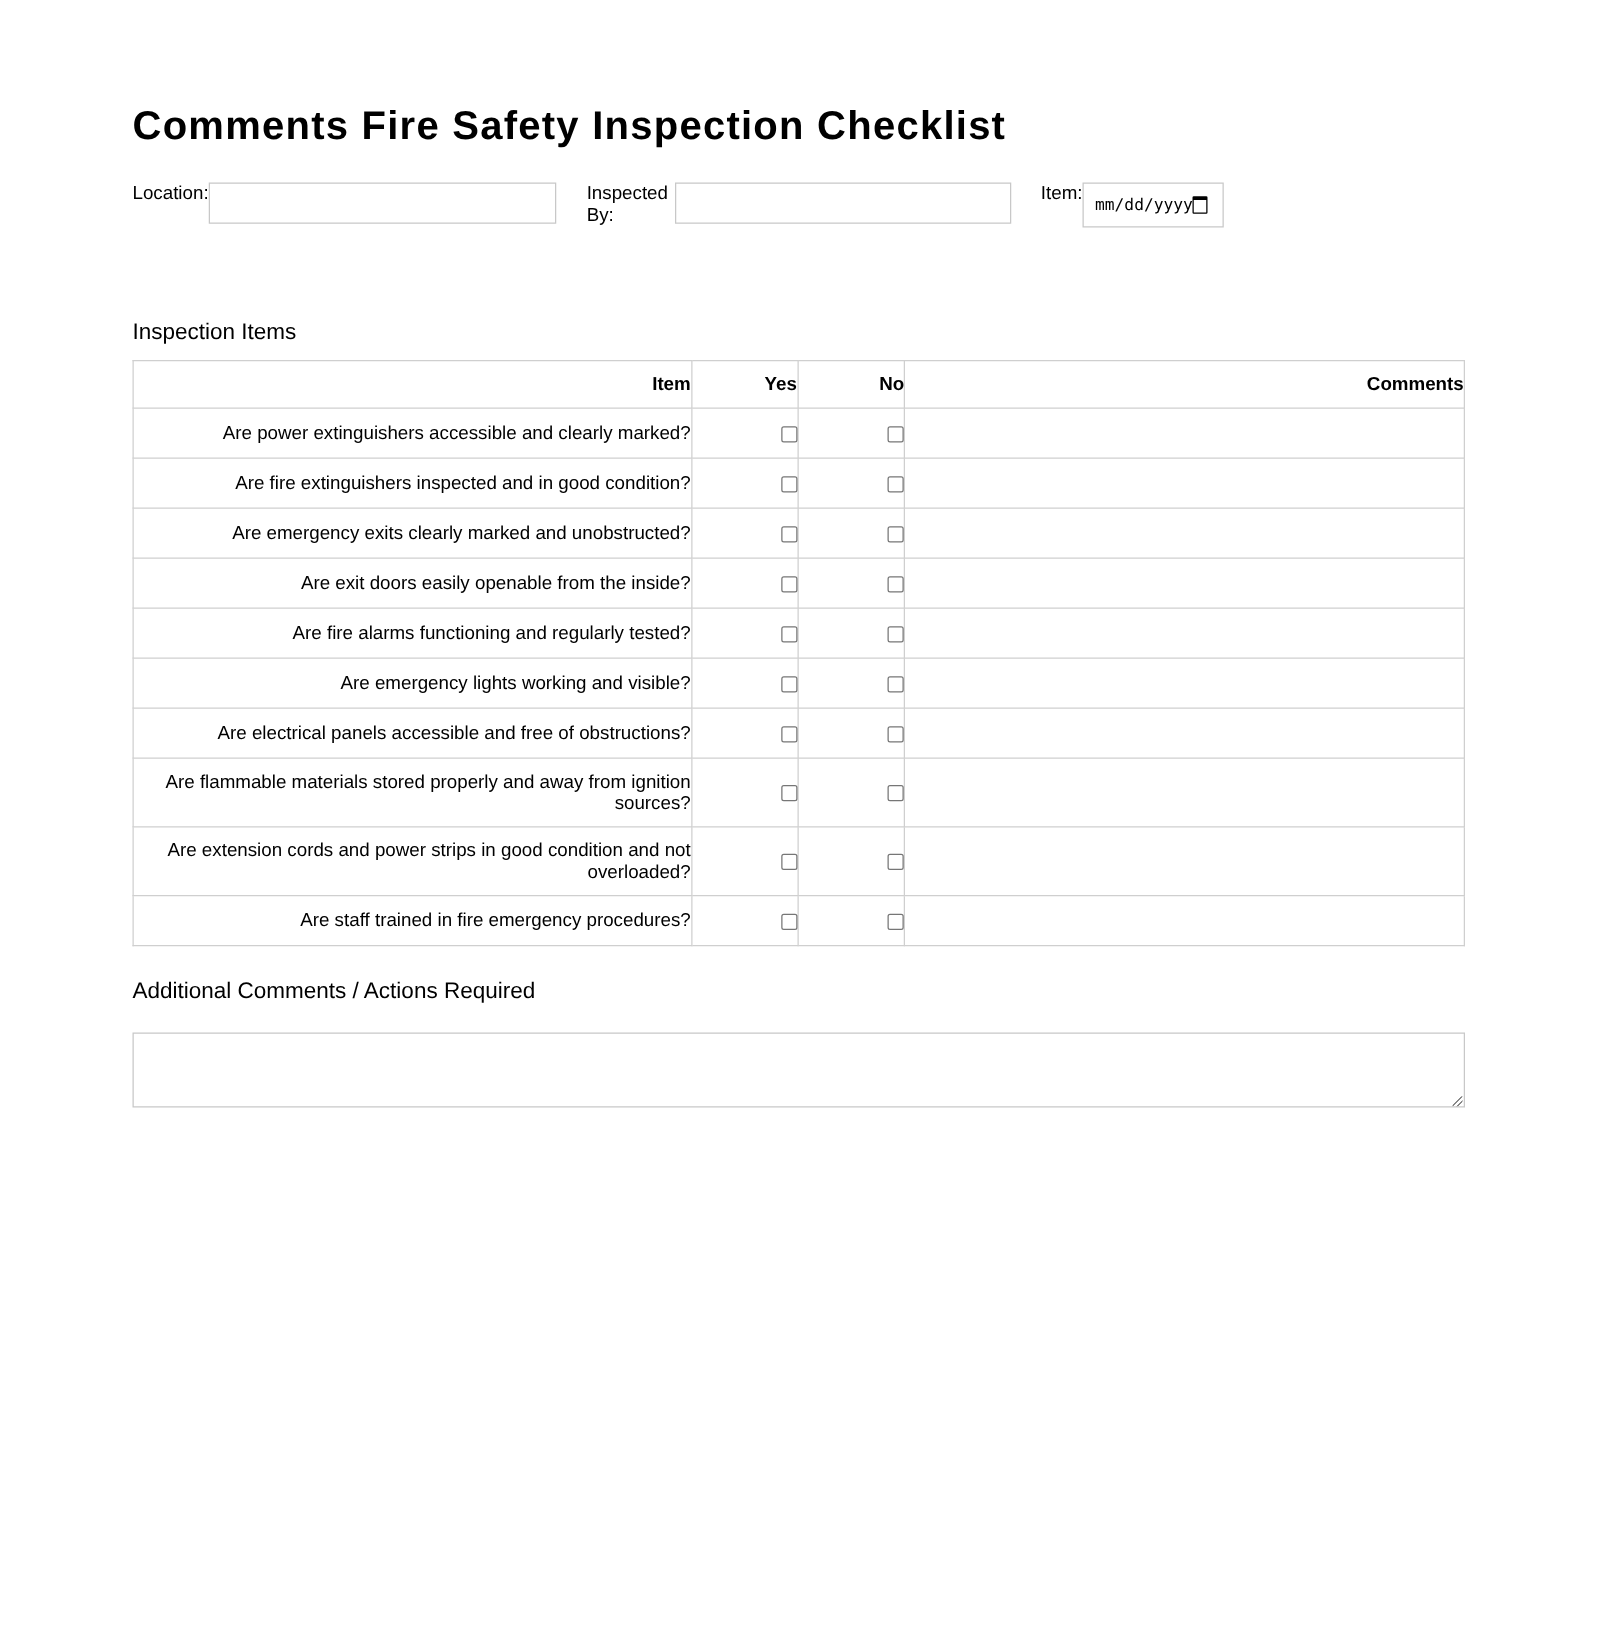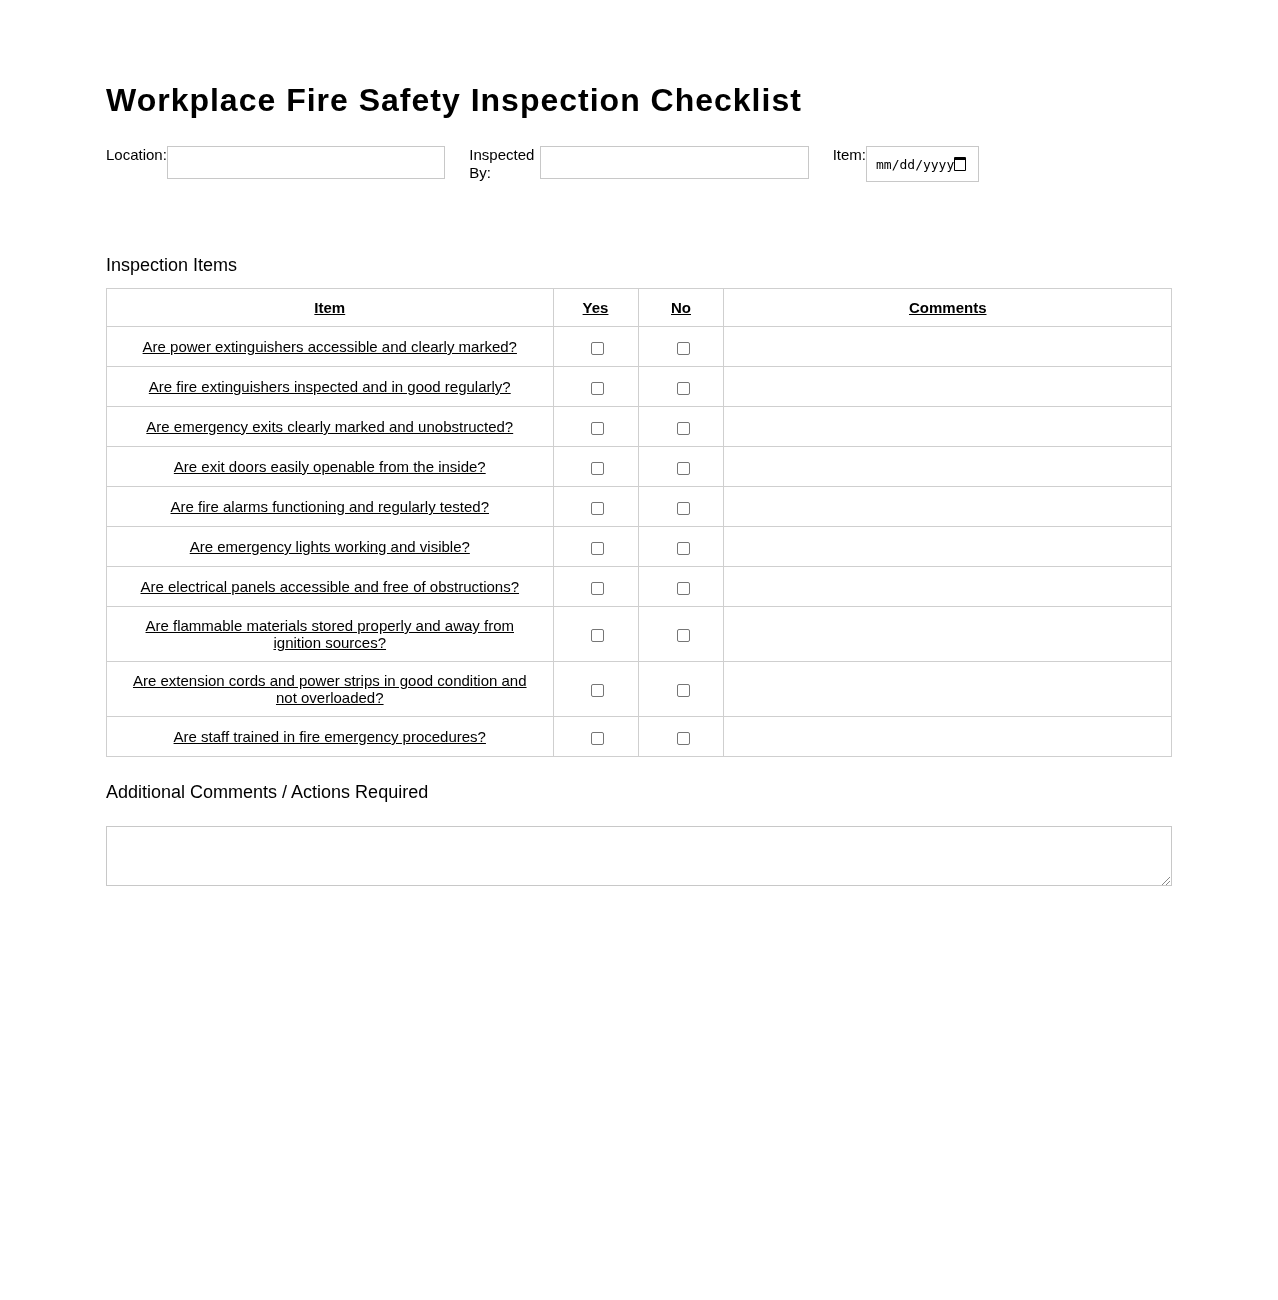--- a/index.html
+++ b/index.html
@@ -8,36 +8,36 @@
   h1 { position: absolute; top: 82px; left: 0; margin: 0; font-size: 32px; font-weight: bold; letter-spacing: 1px; white-space: nowrap; }
   .fields { position: absolute; top: 146px; left: 0; width: 1066px; display: flex; gap: 24px; }
   .field { flex: 1; display: flex; flex-direction: row; }
   .field label { font-size: 15px; line-height: 18px; margin-bottom: 9px; }
   .field input { box-sizing: border-box; height: 33px; border: 1px solid #c8c8c8; padding: 4px 8px; font-family: "Liberation Sans", sans-serif; font-size: 14px; width: 100%; background: #fff; }
   .date-box { box-sizing: border-box; height: 36px; border: 1px solid #c8c8c8; display: flex; align-items: center; justify-content: center; padding: 0 12px 0 9px; font-family: "DejaVu Sans Mono", monospace; font-size: 13px; color: #000; cursor: text; }
   .cal-icon { width: 10px; height: 10px; border: 1.5px solid #000; border-top-width: 3px; border-radius: 1px; }
   h2 { position: absolute; margin: 0; font-size: 18px; font-weight: normal; white-space: nowrap; }
   .h-items { top: 255px; left: 0; }
   table { position: absolute; top: 288px; left: 0; width: 1066px; border-collapse: collapse; font-size: 15px; }
-  th, td { border: 1px solid #cfcfcf; padding: 0 24px; text-align: center; vertical-align: middle; text-decoration: underline; }
+  th, td { border: 1px solid #cfcfcf; padding: 0 0; text-align: right; vertical-align: middle; }
   th { height: 37px; font-weight: bold; }
   td { height: 39px; line-height: 17px; }
   td.two { height: 54px; margin-top: 44px; }
   col.c-item { width: 447px; } col.c-yes { width: 85px; } col.c-no { width: 86px; } col.c-com { width: 448px; }
   .cb { width: 11px; height: 11px; border: 1px solid #767676; border-radius: 2px; display: inline-block; background: #fff; margin-left: 4px; cursor: pointer; vertical-align: middle; }
   .h-add { top: 782px; left: 0; }
   .textarea { position: absolute; top: 826px; left: 0; width: 1066px; height: 60px; box-sizing: border-box; border: 1px solid #c8c8c8; background: #fff; }
   .resize { position: absolute; right: 1px; bottom: 1px; width: 8px; height: 8px;
     background: linear-gradient(135deg, transparent 45%, #888 45%, #888 52%, transparent 52%, transparent 70%, #888 70%, #888 77%, transparent 77%); }
 </style>
 </head>
 <body>
 
 <div class="container">
-  <h1>Workplace Fire Safety Inspection Checklist</h1>
+  <h1>Comments Fire Safety Inspection Checklist</h1>
 
   <div class="fields">
     <div class="field">
       <label>Location:</label>
       <input type="text" value="" style="">
     </div>
     <div class="field">
       <label>Inspected By:</label>
       <input type="text" value="" style="">
     </div>
@@ -68,21 +68,21 @@
       </tr>
     </thead>
     <tbody>
       <tr>
         <td>Are power extinguishers accessible and clearly marked?</td>
         <td><span class="cb"></span></td>
         <td><span class="cb"></span></td>
         <td></td>
       </tr>
       <tr>
-        <td>Are fire extinguishers inspected and in good regularly?</td>
+        <td>Are fire extinguishers inspected and in good condition?</td>
         <td><span class="cb"></span></td>
         <td><span class="cb"></span></td>
         <td></td>
       </tr>
       <tr>
         <td>Are emergency exits clearly marked and unobstructed?</td>
         <td><span class="cb"></span></td>
         <td><span class="cb"></span></td>
         <td></td>
       </tr>

